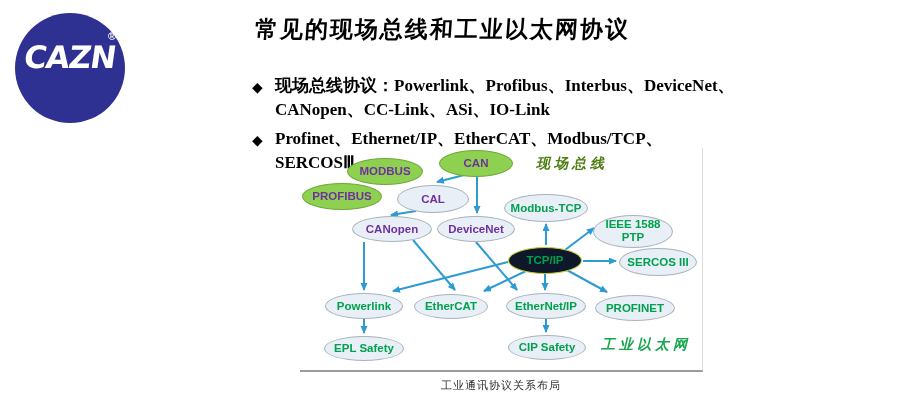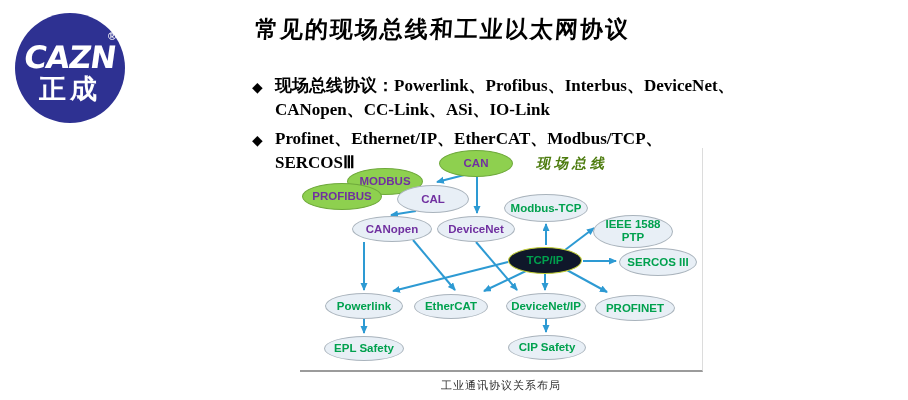--- a/index.html
+++ b/index.html
@@ -68,21 +68,20 @@
   }
 </style>
 </head>
 <body>
 
 <div class="slide">
 
   <div class="logo">
     <div class="brand">CAZN</div>
     <div class="reg">®</div>
-    <div class="brand-cn">正成</div>
   </div>
 
   <div class="title">常见的现场总线和工业以太网协议</div>
 
   <div class="bullets">
     <div class="bullet">
       <span class="marker">◆</span><span>现场总线协议：Powerlink、Profibus、Interbus、DeviceNet、CANopen、CC-Link、ASi、IO-Link</span>
     </div>
     <div class="bullet">
       <span class="marker">◆</span><span>Profinet、Ethernet/IP、EtherCAT、Modbus/TCP、SERCOSⅢ</span>
@@ -108,21 +107,21 @@
           <line x1="283" y1="113" x2="316" y2="113" stroke="#2d9ad3" stroke-width="2" marker-end="url(#arw)"></line>
           <line x1="265" y1="121" x2="307" y2="144" stroke="#2d9ad3" stroke-width="2" marker-end="url(#arw)"></line>
           <line x1="245" y1="126" x2="245" y2="142" stroke="#2d9ad3" stroke-width="2" marker-end="url(#arw)"></line>
           <line x1="228" y1="122" x2="184" y2="143" stroke="#2d9ad3" stroke-width="2" marker-end="url(#arw)"></line>
           <line x1="208" y1="114" x2="93" y2="143" stroke="#2d9ad3" stroke-width="2" marker-end="url(#arw)"></line>
           <line x1="64" y1="171" x2="64" y2="185" stroke="#2d9ad3" stroke-width="2" marker-end="url(#arw)"></line>
           <line x1="246" y1="171" x2="246" y2="184" stroke="#2d9ad3" stroke-width="2" marker-end="url(#arw)"></line>
         </g>
     </svg>
     <div id="node-layer">
-        <div class="node green text-purple" style="left: 47px; top: 20px; width: 76px; height: 27px;">
+        <div class="node green text-purple" style="left: 47px; top: 10px; width: 76px; height: 27px;">
           <span>MODBUS</span>
         </div>
         <div class="node green text-purple" style="left: 139px; top: 1.5px; width: 74px; height: 27px;">
           <span>CAN</span>
         </div>
         <div class="node green text-purple" style="left: 2px; top: 34.5px; width: 80px; height: 27px;">
           <span>PROFIBUS</span>
         </div>
         <div class="node light text-purple" style="left: 97px; top: 37px; width: 72px; height: 28px;">
           <span>CAL</span>
@@ -145,30 +144,31 @@
         <div class="node light text-green" style="left: 319px; top: 100px; width: 78px; height: 28px;">
           <span>SERCOS III</span>
         </div>
         <div class="node light text-green" style="left: 25px; top: 145px; width: 78px; height: 26px;">
           <span>Powerlink</span>
         </div>
         <div class="node light text-green" style="left: 114px; top: 145.5px; width: 74px; height: 25px;">
           <span>EtherCAT</span>
         </div>
         <div class="node light text-green" style="left: 206px; top: 145px; width: 80px; height: 26px;">
-          <span>DeviceNet/IP</span>
+          <span>EtherNet/IP</span>
         </div>
         <div class="node light text-green" style="left: 295px; top: 147px; width: 80px; height: 26px;">
           <span>PROFINET</span>
         </div>
         <div class="node light text-green" style="left: 24px; top: 187.5px; width: 80px; height: 25px;">
           <span>EPL Safety</span>
         </div>
         <div class="node light text-green" style="left: 208px; top: 186.5px; width: 78px; height: 25px; text-align: right;">
           <span>CIP Safety</span>
         </div>
       </div>
     <div class="region-label fieldbus">现场总线</div>
+    <div class="region-label ethernet">工业以太网</div>
   </div>
 
   <div class="caption">工业通讯协议关系布局</div>
 
 </div>
 
 </body></html>

